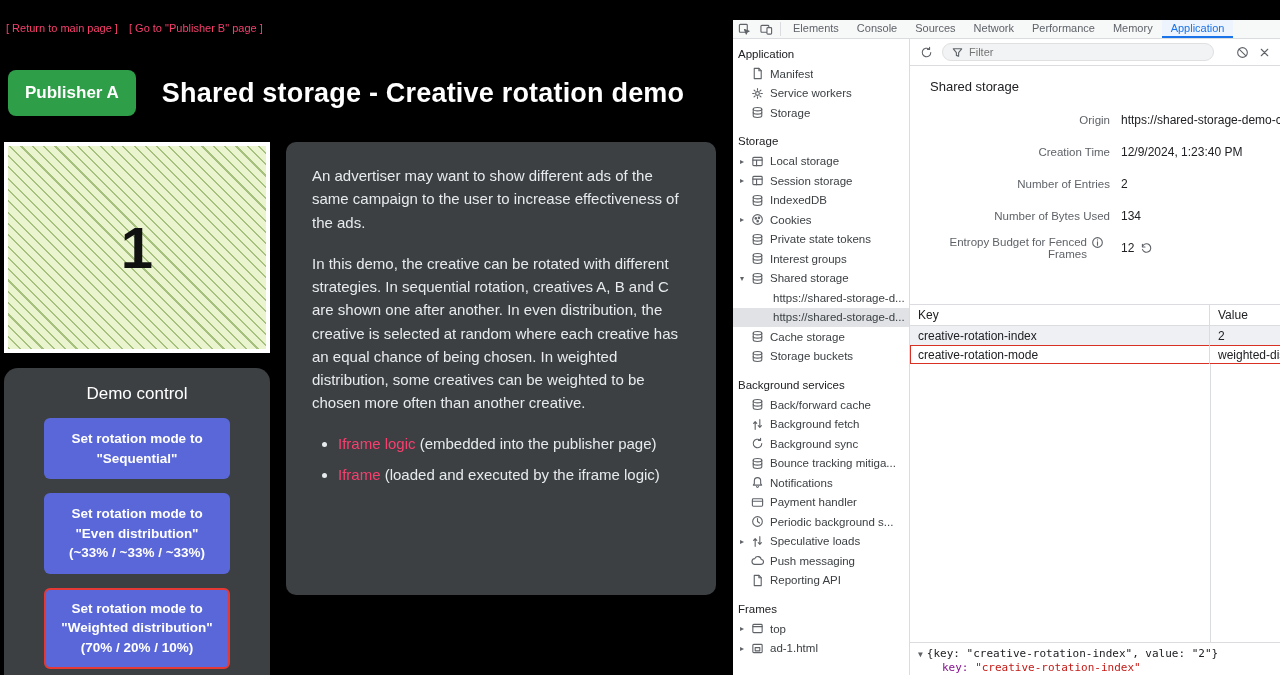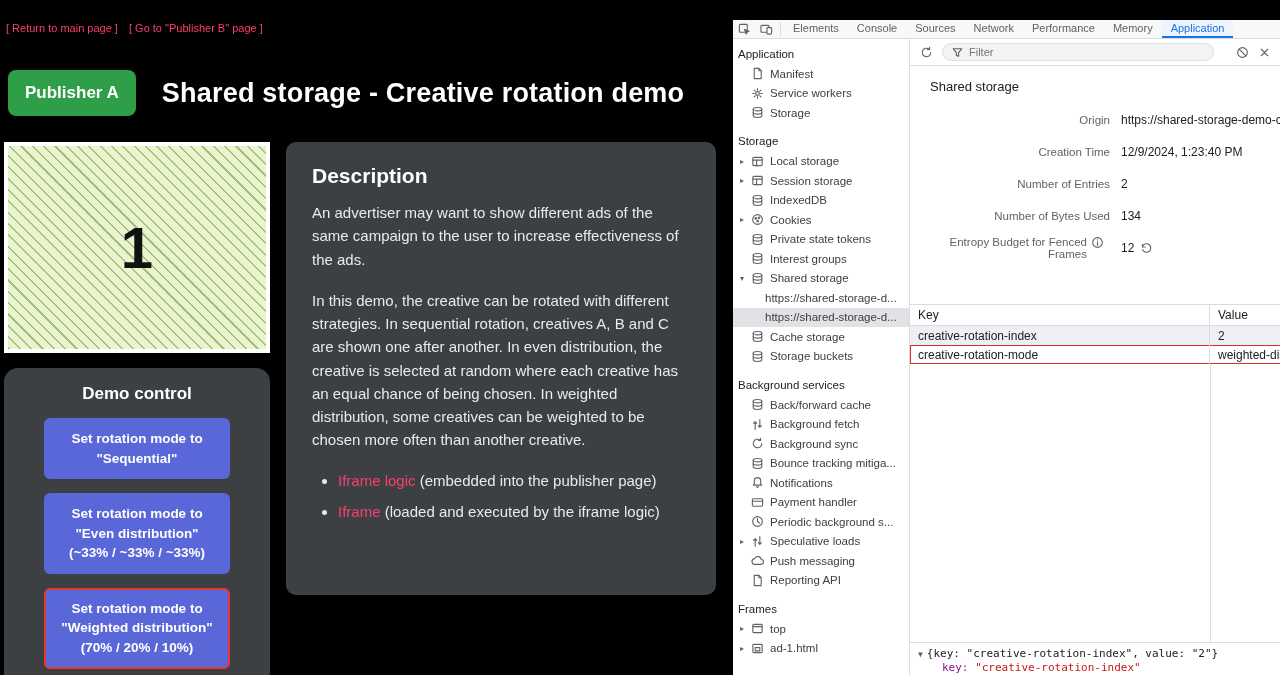--- a/index.html
+++ b/index.html
@@ -13,21 +13,21 @@
   .header-row { display:flex; align-items:center; gap:26px; margin-top:36px; padding-left:8px; }
   .pub-badge { background:var(--badge-green,#2e9e49); color:#fff; font-weight:bold; font-size:17px; padding:13px 17px; border-radius:8px; white-space:nowrap; }
   .page h1 { font-size:27px; font-weight:bold; letter-spacing:.2px; }
   .content-row { display:flex; gap:16px; margin-top:26px; padding-left:4px; }
   .left-col { width:266px; flex:none; }
   .creative-box { height:211px; border:4px solid #fff; display:flex; align-items:center; justify-content:center;
       background-color:#eaf4cf;
       background-image:repeating-linear-gradient(45deg, rgba(110,150,60,.55) 0 1.5px, transparent 1.5px 8px); }
   .creative-num { font-size:58px; color:#111; font-weight:600; }
   .demo-control { margin-top:15px; background:var(--panel-gray,#3c4043); border-radius:14px; padding:16px 0 6px; min-height:272px; }
-  .dc-title { text-align:center; font-weight:bold; font-size:17px; margin-bottom:14px; }
+  .dc-title { text-align:center; font-weight:normal; font-size:17px; margin-bottom:14px; }
   .dc-btn { display:block; width:186px; margin:0 auto 14px; background:var(--button-blue,#5a67d8); color:#fff;
       font-family:inherit; font-weight:bold; font-size:13.5px; line-height:1.45; padding:9px 8px; text-align:center;
       border:2px solid transparent; border-radius:6px; }
   .dc-btn.selected { border-color:#e53935; }
   .desc-panel { width:430px; height:453px; background:var(--panel-gray,#3c4043); border-radius:10px; padding:22px 26px; color:#e8eaed; }
   .desc-panel h2 { color:#fff; font-size:21px; margin:0 0 13px; }
   .desc-panel p { font-size:15px; line-height:1.55; margin-bottom:18px; }
   .desc-panel ul { margin:4px 0 0 8px; padding-left:18px; }
   .desc-panel li { font-size:15px; line-height:1.5; margin-bottom:9px; }
   .desc-link { color:var(--link-pink,#fa3e6e); text-decoration:none; }
@@ -40,21 +40,21 @@
   .tb-sep { width:1px; background:#dadce0; margin:2px 3px; }
   .dt-tab { display:flex; align-items:center; padding:0 9px; font-size:11px; color:#5f6368; border-bottom:2px solid transparent; white-space:nowrap; }
   .dt-tab.active { color:var(--accent-blue,#1a73e8); border-bottom-color:var(--accent-blue,#1a73e8); background:#eef4fd; }
 
   .dt-body { flex:1; display:flex; min-height:0; }
   .dt-sidebar { width:177px; flex:none; border-right:1px solid #dadce0; overflow:hidden; padding-top:4px; font-size:11.5px; }
   .sb-section { height:21px; display:flex; align-items:center; padding-left:5px; margin-top:8px; color:#202124; }
   .sb-section:first-child { margin-top:0; }
   .sb-item { height:19.5px; display:flex; align-items:center; padding-left:7px; white-space:nowrap; color:#3c4043; }
   .sb-item.selected { background:#e0e2e6; }
-  .sb-item.child { padding-left:32px; }
+  .sb-item.child { padding-left:40px; }
   .sb-arrow { width:11px; flex:none; font-size:8px; color:#5f6368; }
   .ic { width:19px; flex:none; display:flex; align-items:center; }
   .sb-label { overflow:hidden; text-overflow:ellipsis; }
 
   .dt-main { flex:1; display:flex; flex-direction:column; min-width:0; }
   .dt-toolbar { height:27px; flex:none; border-bottom:1px solid #dadce0; display:flex; align-items:center; gap:9px; padding:0 10px; }
   .filter-box { height:18px; width:272px; background:#f1f3f4; border:1px solid #e0e0e0; border-radius:9px; display:flex; align-items:center; gap:5px; padding:0 8px; }
   .filter-box input { border:none; outline:none; background:transparent; font-size:11px; width:100%; font-family:inherit; color:#202124; }
   .tbar-spacer { flex:1; }
 
@@ -100,21 +100,20 @@
       <div class="demo-control" data-interactable="false">
         <div class="dc-title" data-interactable="false">Demo control</div>
         <div id="dc-buttons" data-interactable="false">
             <button class="dc-btn" data-interactable="true">Set rotation mode to "Sequential"</button>
             <button class="dc-btn" data-interactable="true">Set rotation mode to "Even distribution" (~33% / ~33% / ~33%)</button>
             <button class="dc-btn selected" data-interactable="true">Set rotation mode to "Weighted distribution" (70% / 20% / 10%)</button>
           </div>
       </div>
     </div>
     <div class="desc-panel" data-interactable="false">
-      <h2 data-interactable="false">Description</h2>
       <p data-interactable="false">An advertiser may want to show different ads of the same campaign to the user to increase effectiveness of the ads.</p>
       <p data-interactable="false">In this demo, the creative can be rotated with different strategies. In sequential rotation, creatives A, B and C are shown one after another. In even distribution, the creative is selected at random where each creative has an equal chance of being chosen. In weighted distribution, some creatives can be weighted to be chosen more often than another creative.</p>
       <ul id="code-bullets" data-interactable="false">
           <li data-interactable="false"><a class="desc-link" data-interactable="true">Iframe logic</a><span data-interactable="false"> (embedded into the publisher page)</span></li>
           <li data-interactable="false"><a class="desc-link" data-interactable="true">Iframe</a><span data-interactable="false"> (loaded and executed by the iframe logic)</span></li>
         </ul>
     </div>
   </div>
 </div>
 

